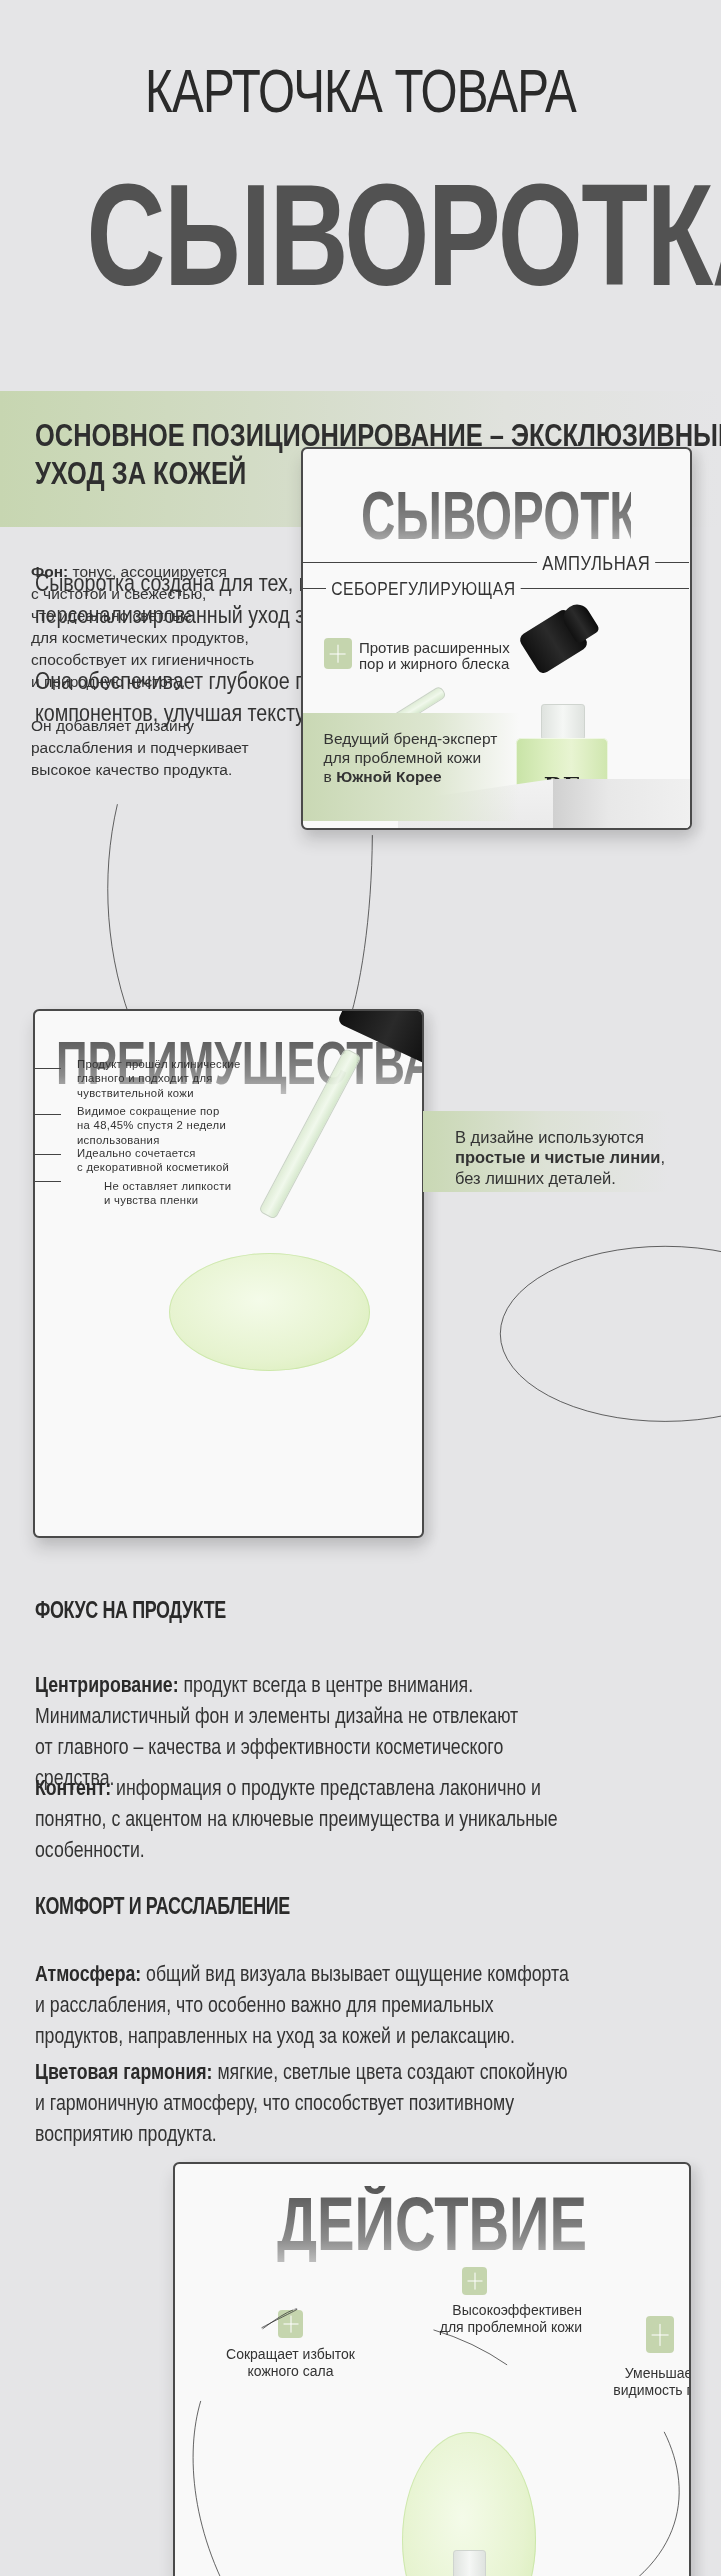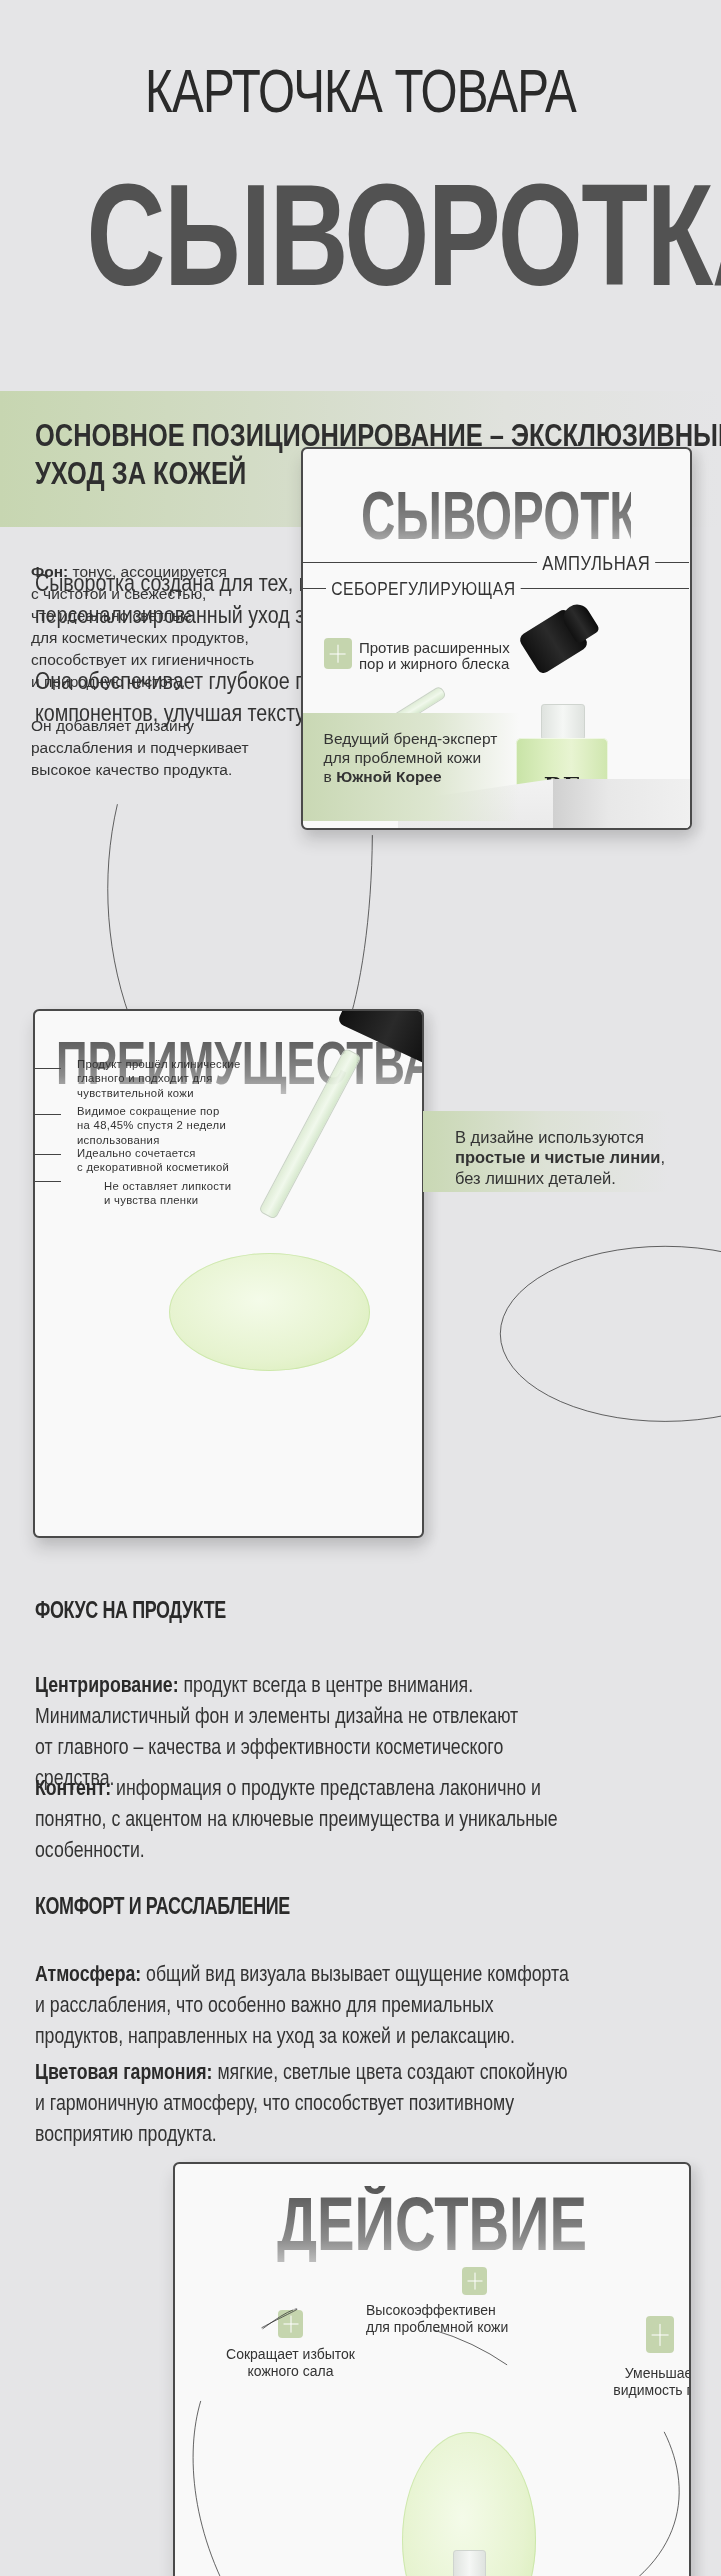--- a/index.html
+++ b/index.html
@@ -272,21 +272,21 @@
 <div class="abs body-text" style="left:35px;top:2056px;font-size:21.6px;line-height:31px;">
   <div><b>Цветовая гармония:</b><span> мягкие, светлые цвета создают спокойную</span></div>
   <div>и гармоничную атмосферу, что способствует позитивному</div>
   <div>восприятию продукта.</div>
 </div>
 
 <div class="abs card" style="left:173px;top:2162px;width:518px;height:685px;">
   <div class="grad-title" style="position:absolute;left:0;width:514px;top:21.6px;text-align:center;font-size:76px;transform:scaleX(0.74);">ДЕЙСТВИЕ</div>
 
   <div class="plus-tile" style="left:287px;top:103px;width:25px;height:28px;"></div>
-  <div class="small-text" style="position:absolute;left:191px;top:138px;width:216px;text-align:left;font-size:14px;line-height:16.5px;">
+  <div class="small-text" style="position:absolute;left:191px;top:138px;width:216px;text-align:right;font-size:14px;line-height:16.5px;">
     <div>Высокоэффективен</div>
     <div>для проблемной кожи</div>
   </div>
 
   <div class="plus-tile" style="left:103px;top:146px;width:25px;height:28px;"></div>
   <div class="small-text" style="position:absolute;left:46px;top:182px;width:139px;text-align:center;font-size:14px;line-height:16.5px;">
     <div>Сокращает избыток</div>
     <div>кожного сала</div>
   </div>
 

